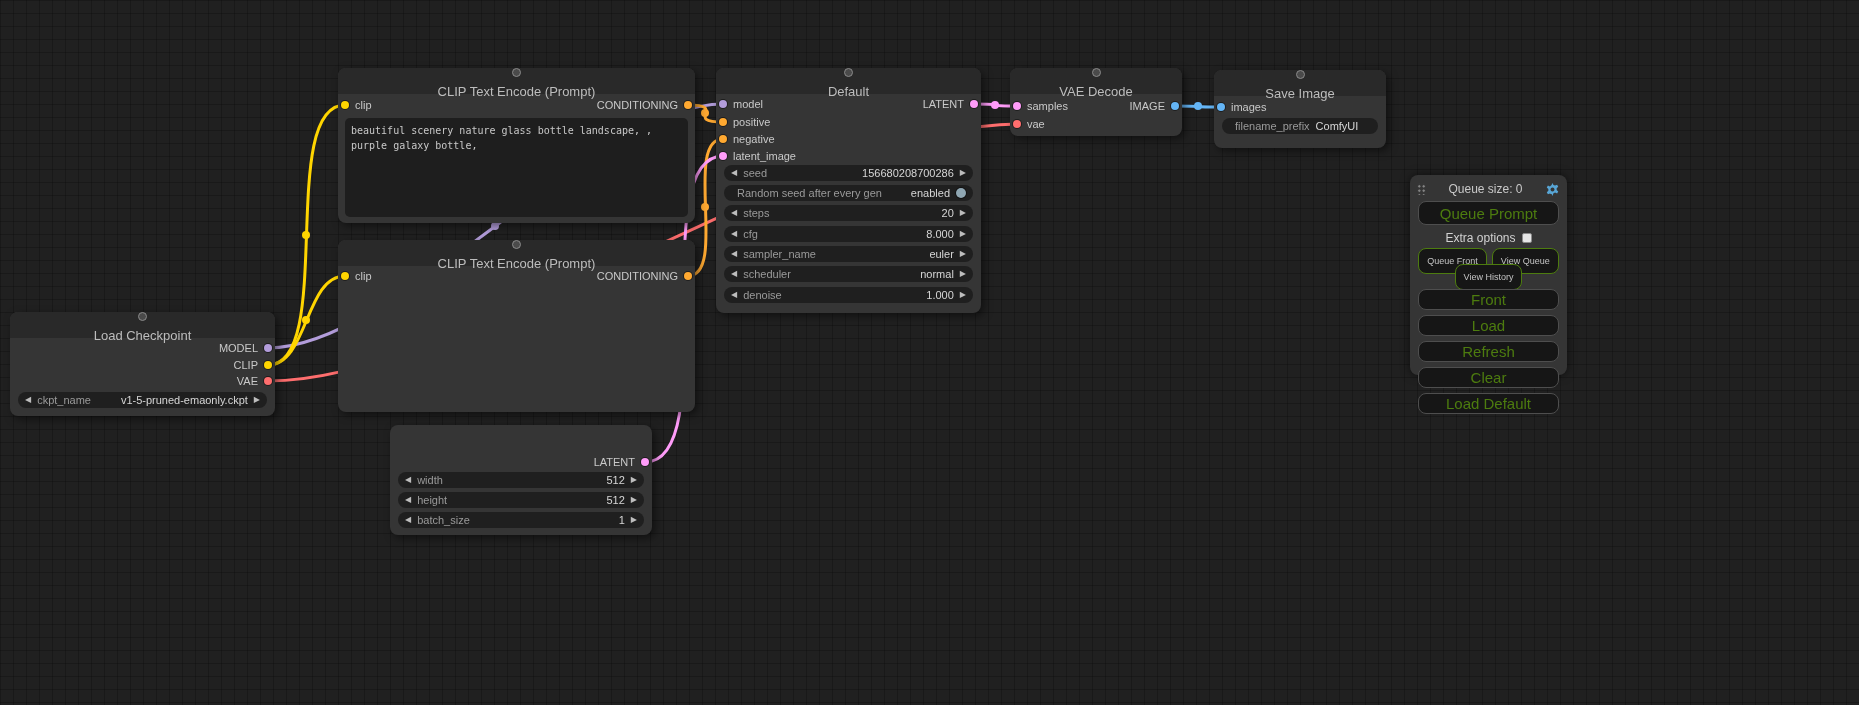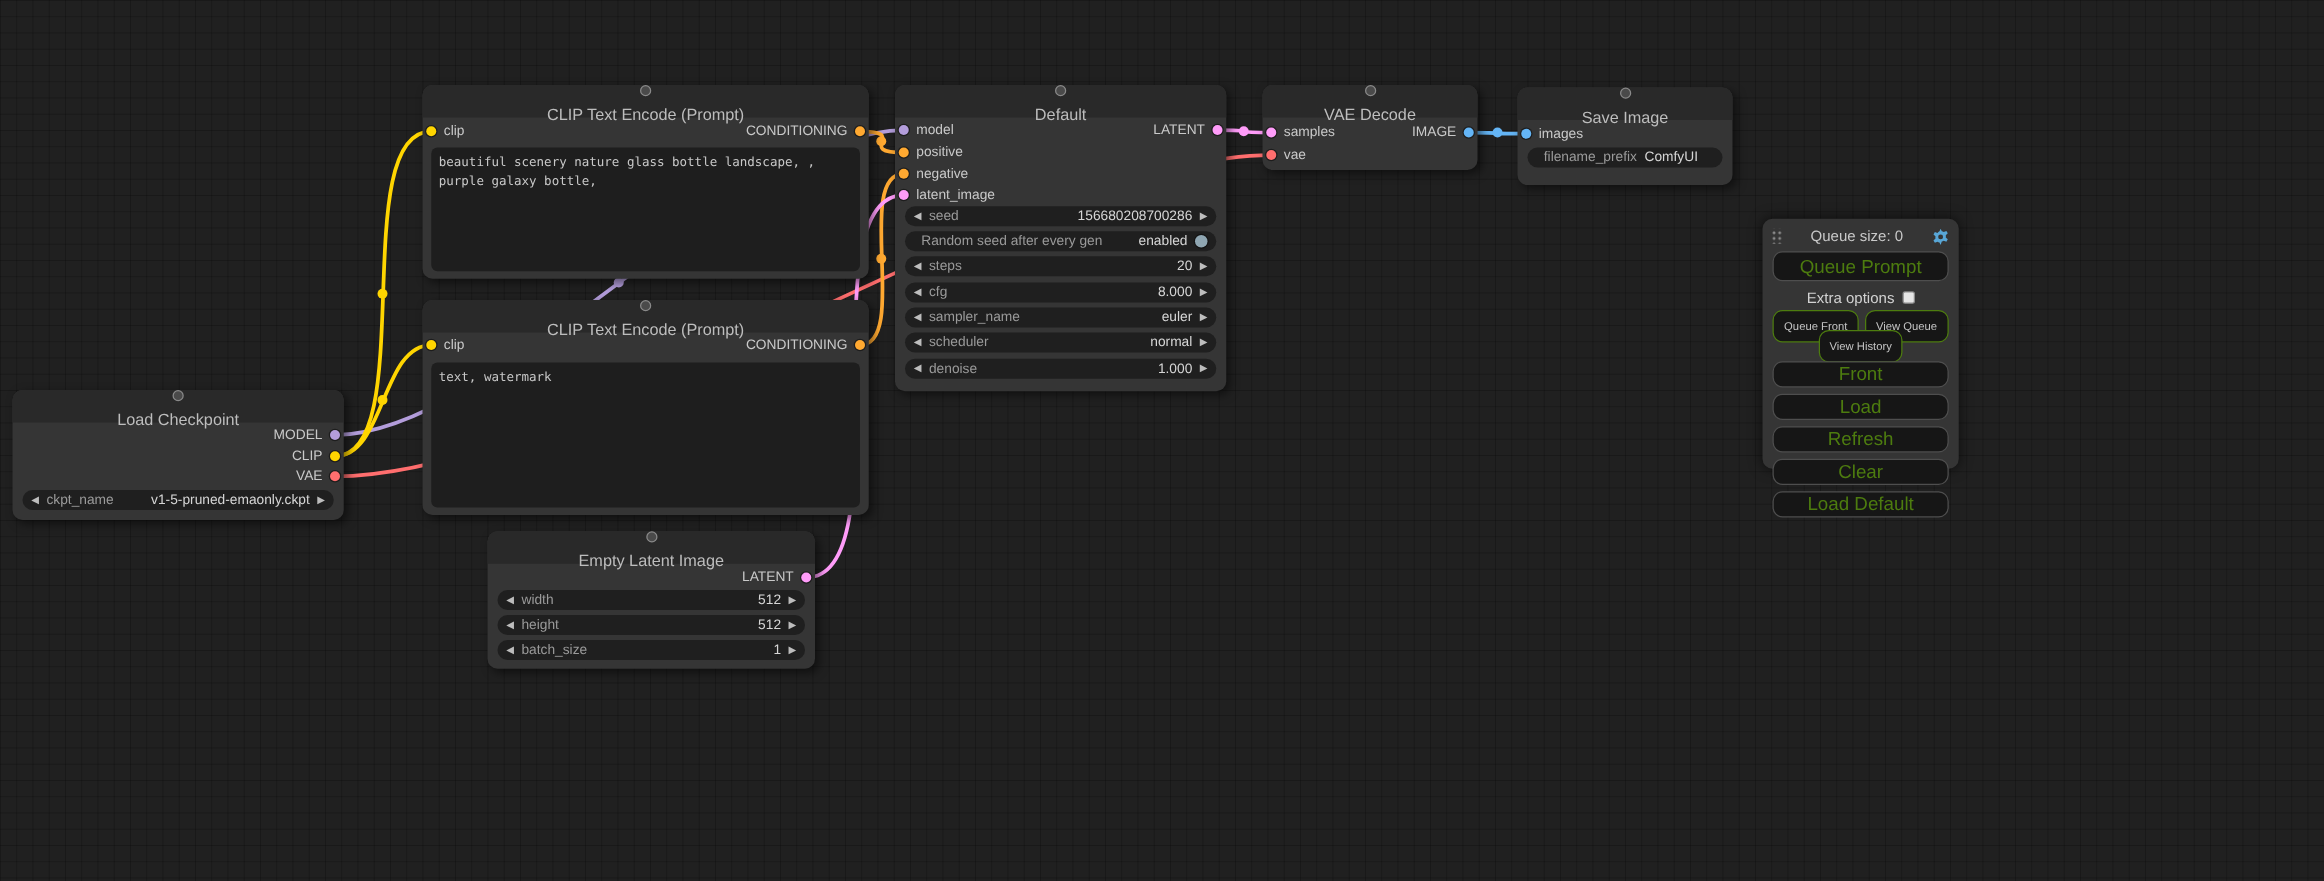--- a/index.html
+++ b/index.html
@@ -189,28 +189,23 @@
   <div class="ntitle">
     <span class="cdot"></span>
     <span class="ttext">CLIP Text Encode (Prompt)</span>
   </div>
   <div class="srow in" style="top:28px">
     <span class="dot c-clip"></span>
     <span class="slabel">clip</span>
     <span class="slabel" style="margin-left:auto;margin-right:17px">CONDITIONING</span>
     <span class="dot c-conditioning" style="right:3px;left:auto"></span>
   </div>
-  <div class="ntext" style="top:50px;height:116px;">text, watermark</div>
 </div>
 
 <div class="node" style="left:390px;top:425px;width:262px;height:110px;">
-  <div class="ntitle">
-    <span class="cdot"></span>
-    <span class="ttext">Empty Latent Image</span>
-  </div>
   <div class="srow out" style="top:29px">
     <span class="slabel">LATENT</span>
     <span class="dot c-latent"></span>
   </div>
   <div class="widget" style="top:47px">
     <span class="arr">◀</span>
     <span class="wlabel">width</span>
     <span class="wvalue">512</span>
     <span class="arr">▶</span>
   </div>

